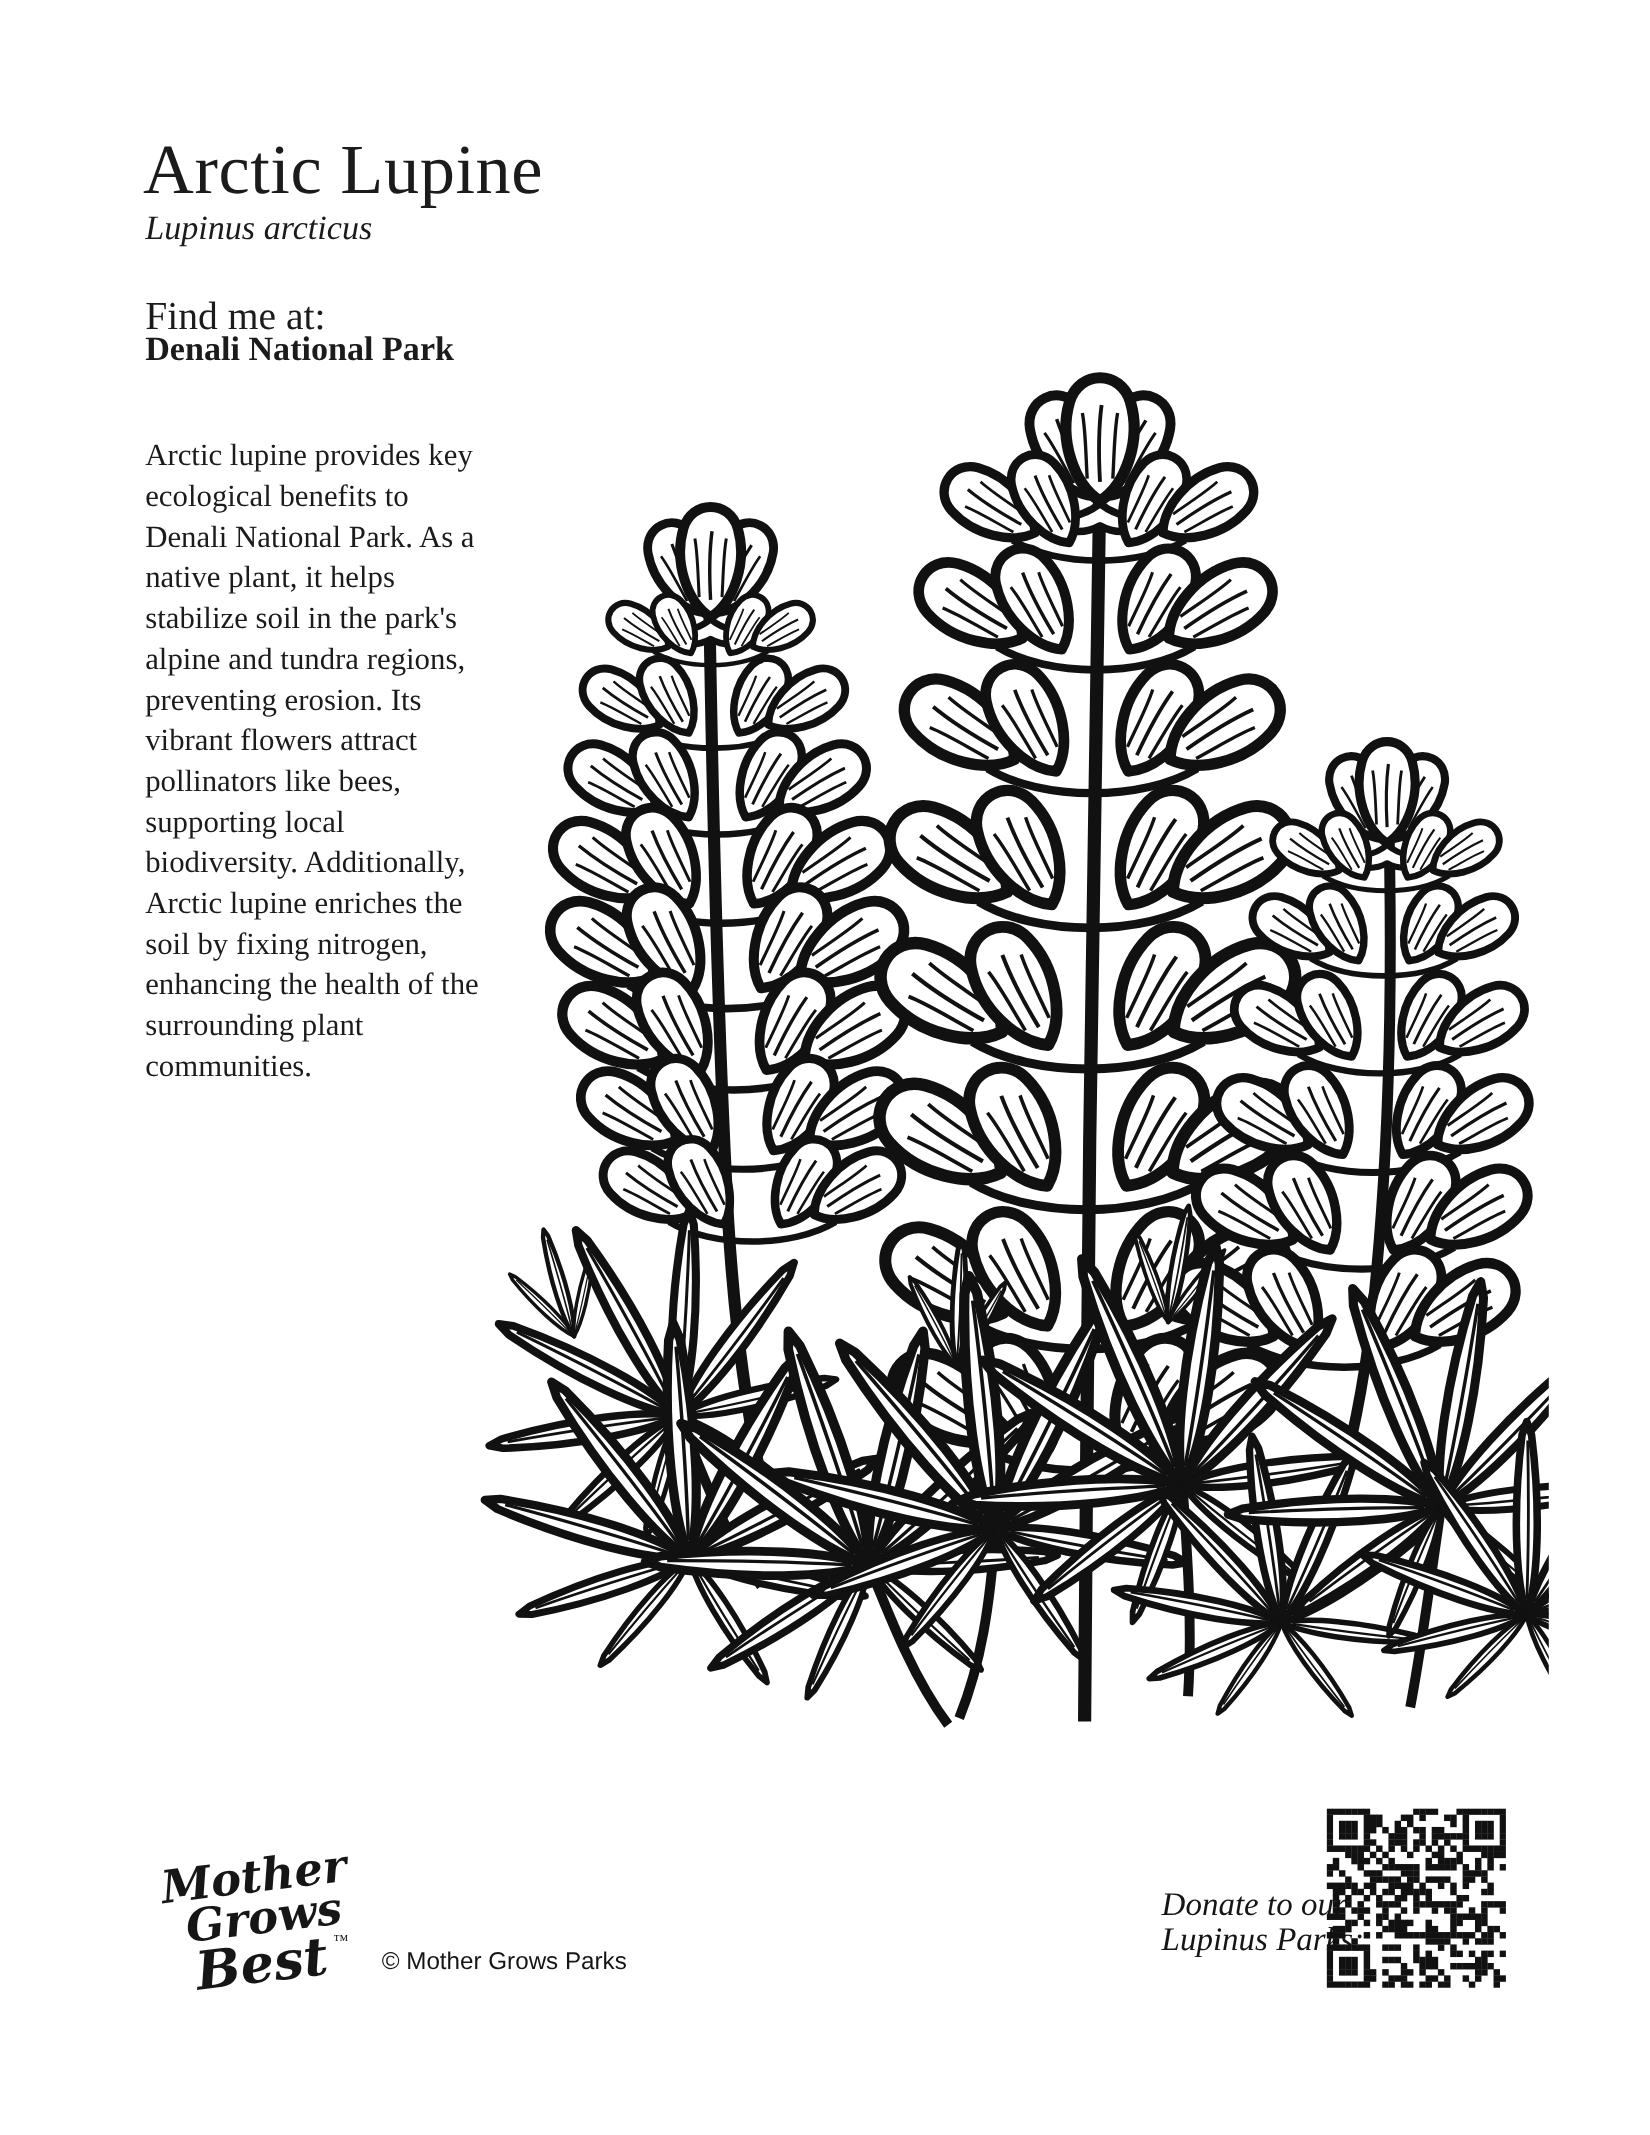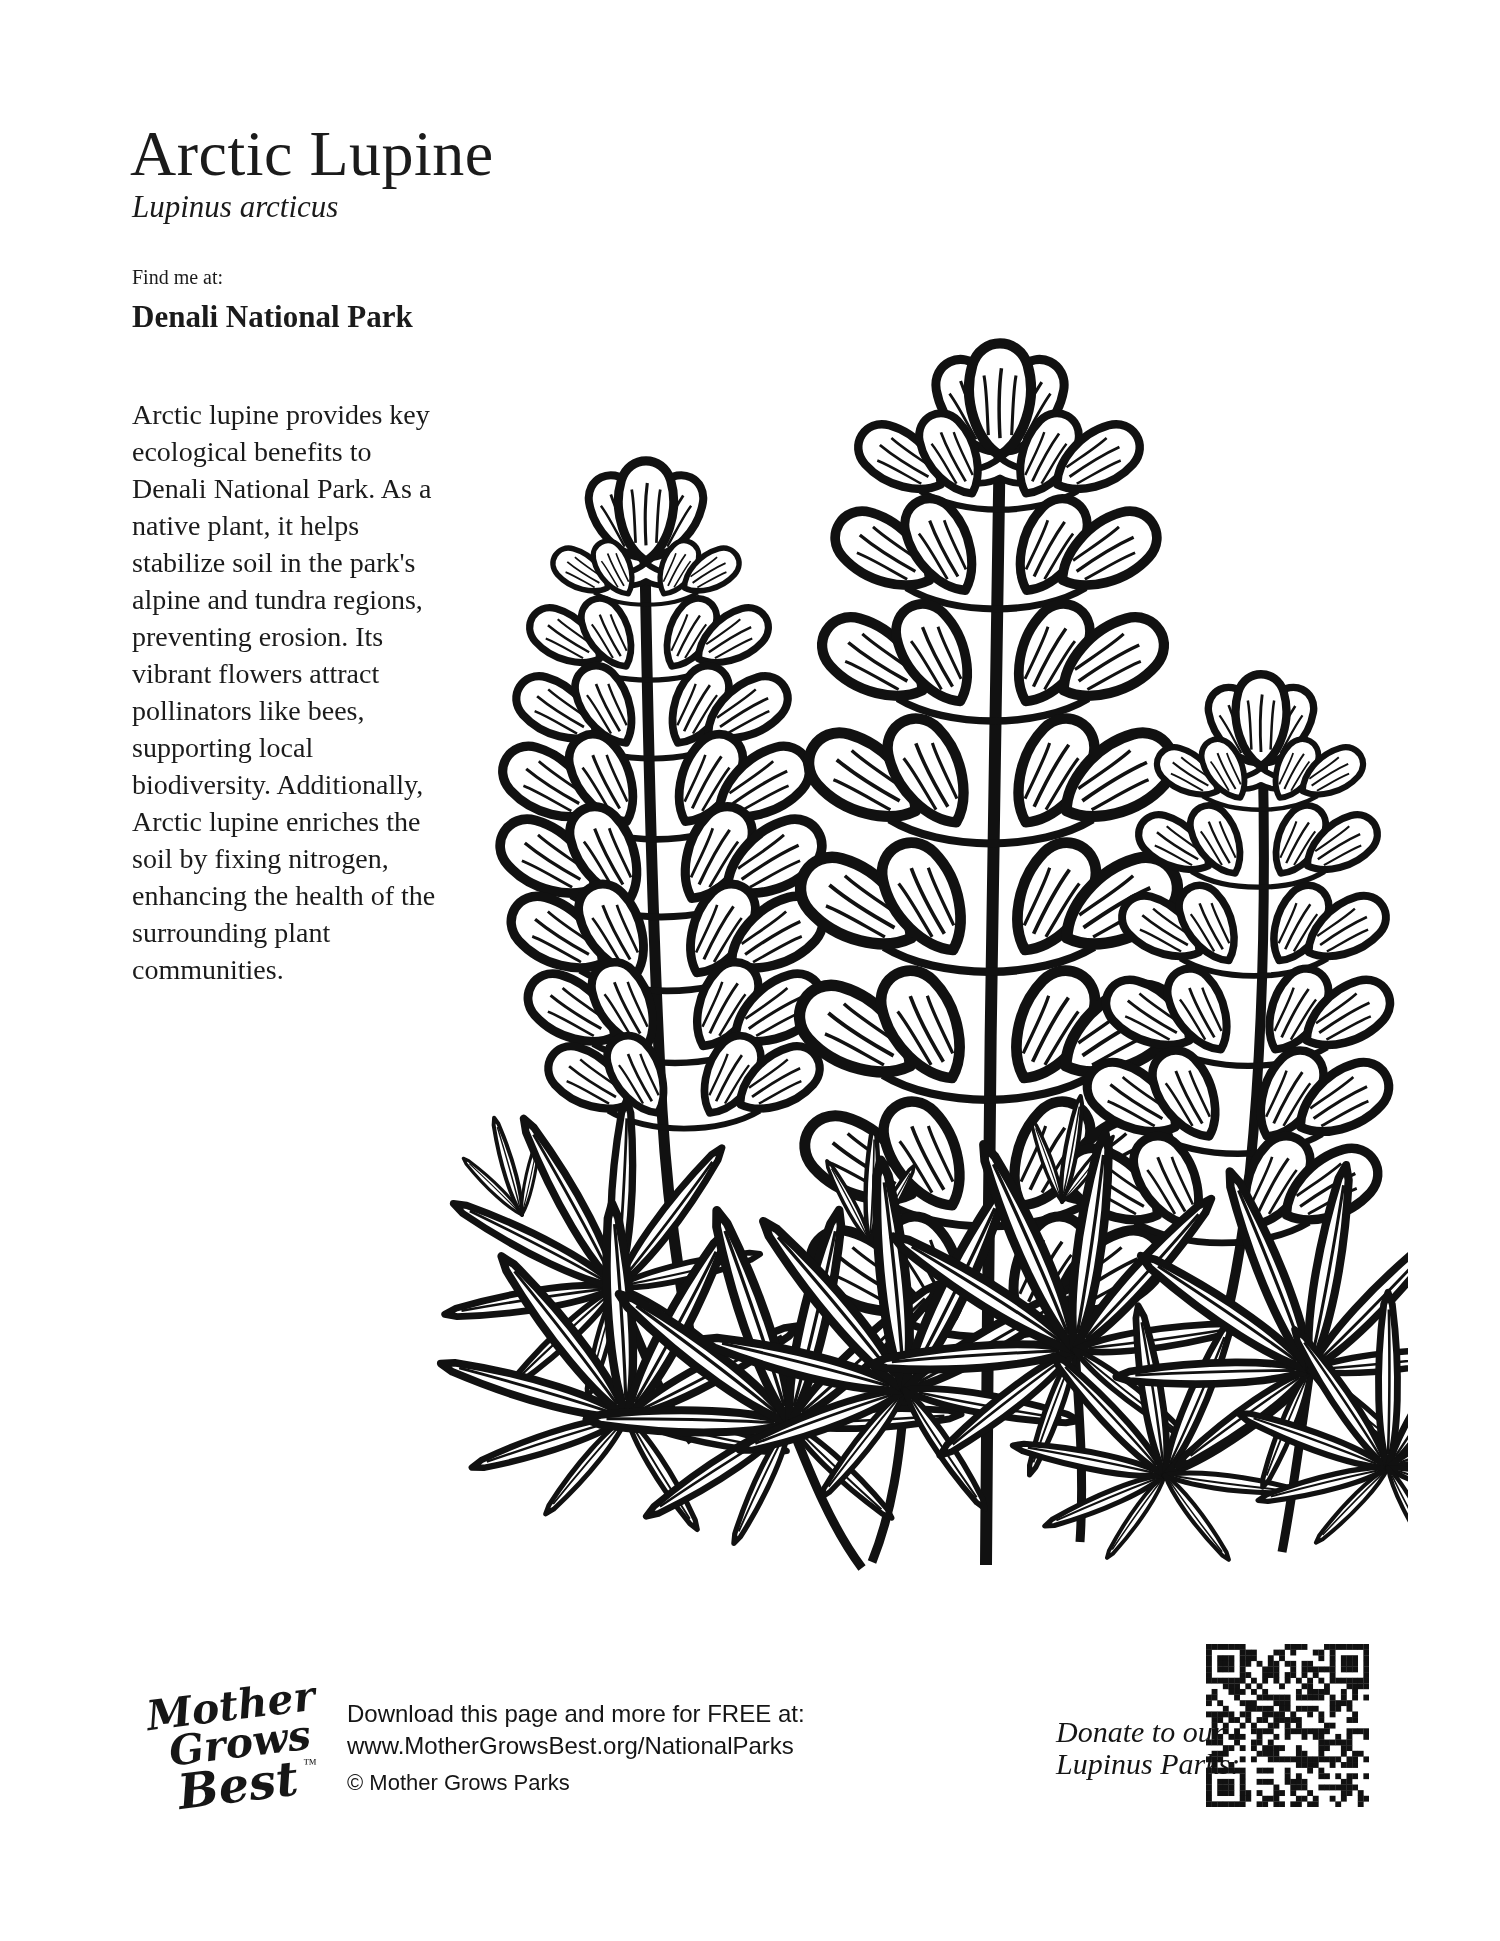--- a/index.html
+++ b/index.html
@@ -1,21 +1,21 @@
 <!DOCTYPE html>
 <html><head>
 <meta charset="utf-8">
 <style>
   html,body{margin:0;padding:0;background:#fff;}
   .page{position:relative;width:1408px;height:1941px;background:#ffffff;overflow:hidden;
         font-family:"Liberation Serif", serif;color:#1b1b1b;}
   .abs{position:absolute;}
   .title{left:130px;top:122px;font-size:64px;line-height:1;letter-spacing:.5px;}
   .subtitle{left:132px;top:190px;font-size:31px;font-style:italic;line-height:1.1;font-family:Liberation Serif, serif;}
-  .find-label{left:132px;top:266px;font-size:20px;}
+  .find-label{left:132px;top:266px;font-size:36px;}
   .park-name{left:132px;top:299px;font-size:31px;font-weight:bold;}
   .desc{left:132px;top:396px;font-size:28px;line-height:37px;white-space:pre-line;width:340px;}
   .illu{left:430px;top:310px;}
   .logo-svg{left:143px;top:1676px;}
   .dl-block{left:347px;top:1698px;font-family:"Liberation Sans", sans-serif;font-size:24px;
             line-height:32px;color:#151515;}
   .copyright{left:347px;top:1770px;font-family:"Liberation Sans", sans-serif;font-size:22px;color:#151515;}
   .donate{left:1016px;top:1716px;font-size:30px;font-style:italic;line-height:32px;color:#151515;margin-left:40px;}
   .qr-box{left:1206px;top:1644px;}
   svg{display:block;}
@@ -159,24 +159,20 @@
 
   <svg class="abs logo-svg" width="180" height="140" viewBox="0 0 180 140" xmlns="http://www.w3.org/2000/svg">
     <g transform="rotate(-7 90 70)" fill="#161616" font-family="'DejaVu Serif', serif" font-style="italic" font-weight="bold">
       <text x="8" y="44" font-size="41">Mother</text>
       <text x="26" y="82" font-size="41">Grows</text>
       <text x="30" y="126" font-size="48">Best</text>
     </g>
     <text x="160" y="92" font-size="14" fill="#161616">™</text>
   </svg>
 
-  <div class="abs dl-block">
-    <div>Download this page and more for FREE at:</div>
-    <div>www.MotherGrowsBest.org/NationalParks</div>
-  </div>
 
   <div class="abs copyright">© Mother Grows Parks</div>
 
   <div class="abs donate">
     <div>Donate to our</div>
     <div>Lupinus Parks:</div>
   </div>
 
   <svg id="qr" class="abs qr-box" width="163" height="163" viewBox="0 0 163 163" fill="#111" xmlns="http://www.w3.org/2000/svg">
       <rect x="0.00" y="0.00" width="5.87" height="5.87"></rect>

